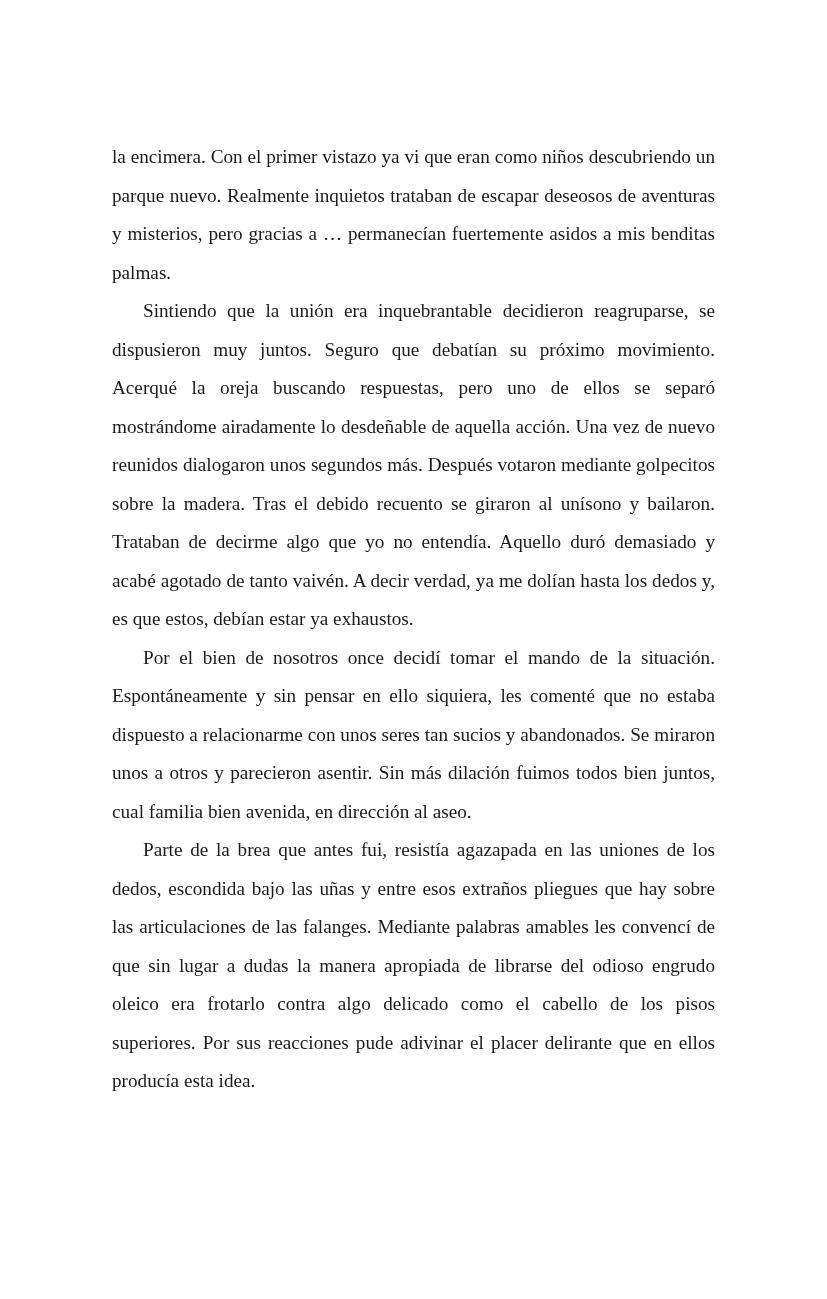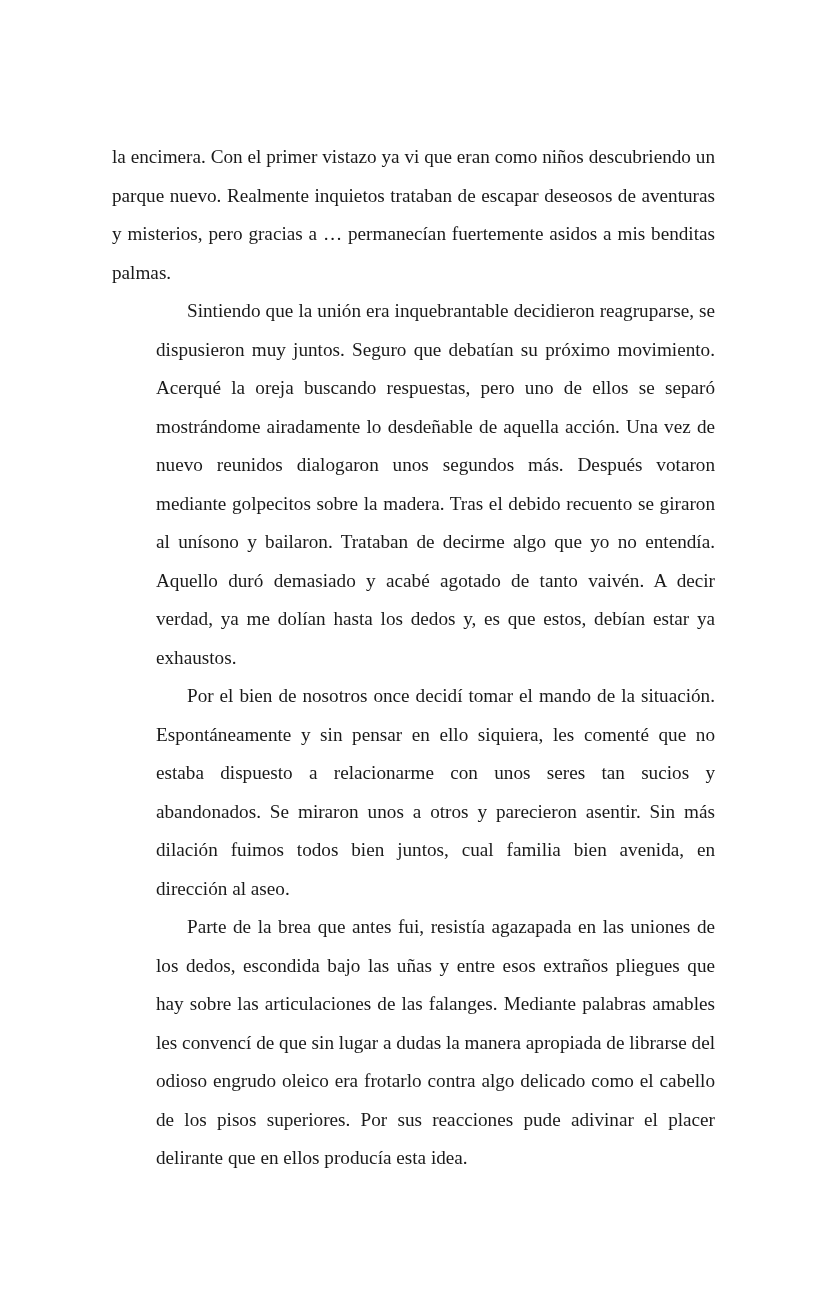--- a/index.html
+++ b/index.html
@@ -26,21 +26,20 @@
     line-height: 38.5px;
     color: #1a1a1a;
     margin: 0;
     text-align: justify;
     text-justify: inter-word;
     -webkit-hyphens: none;
     hyphens: none;
   }
   p.indented {
     text-indent: 31px;
-    margin-left: 44px;
   }
 </style>
 </head>
 <body>
 
 <div class="page">
   <div class="text-column">
     <p class="body-par">la encimera. Con el primer vistazo ya vi que eran como niños descubriendo un parque nuevo. Realmente inquietos trataban de escapar deseosos de aventuras y misterios, pero gracias a … permanecían fuertemente asidos a mis benditas palmas.</p>
     <p class="body-par indented">Sintiendo que la unión era inquebrantable decidieron reagruparse, se dispusieron muy juntos. Seguro que debatían su próximo movimiento. Acerqué la oreja buscando respuestas, pero uno de ellos se separó mostrándome airadamente lo desdeñable de aquella acción. Una vez de nuevo reunidos dialogaron unos segundos más. Después votaron mediante golpecitos sobre la madera. Tras el debido recuento se giraron al unísono y bailaron. Trataban de decirme algo que yo no entendía. Aquello duró demasiado y acabé agotado de tanto vaivén.  A decir verdad, ya me dolían hasta los dedos y, es que estos, debían estar ya exhaustos.</p>
     <p class="body-par indented">Por el bien de nosotros once decidí tomar el mando de la situación. Espontáneamente y sin pensar en ello siquiera, les comenté que no estaba dispuesto a relacionarme con unos seres tan sucios y abandonados. Se miraron unos a otros y parecieron asentir. Sin más dilación fuimos todos bien juntos, cual familia bien avenida, en dirección al aseo.</p>

